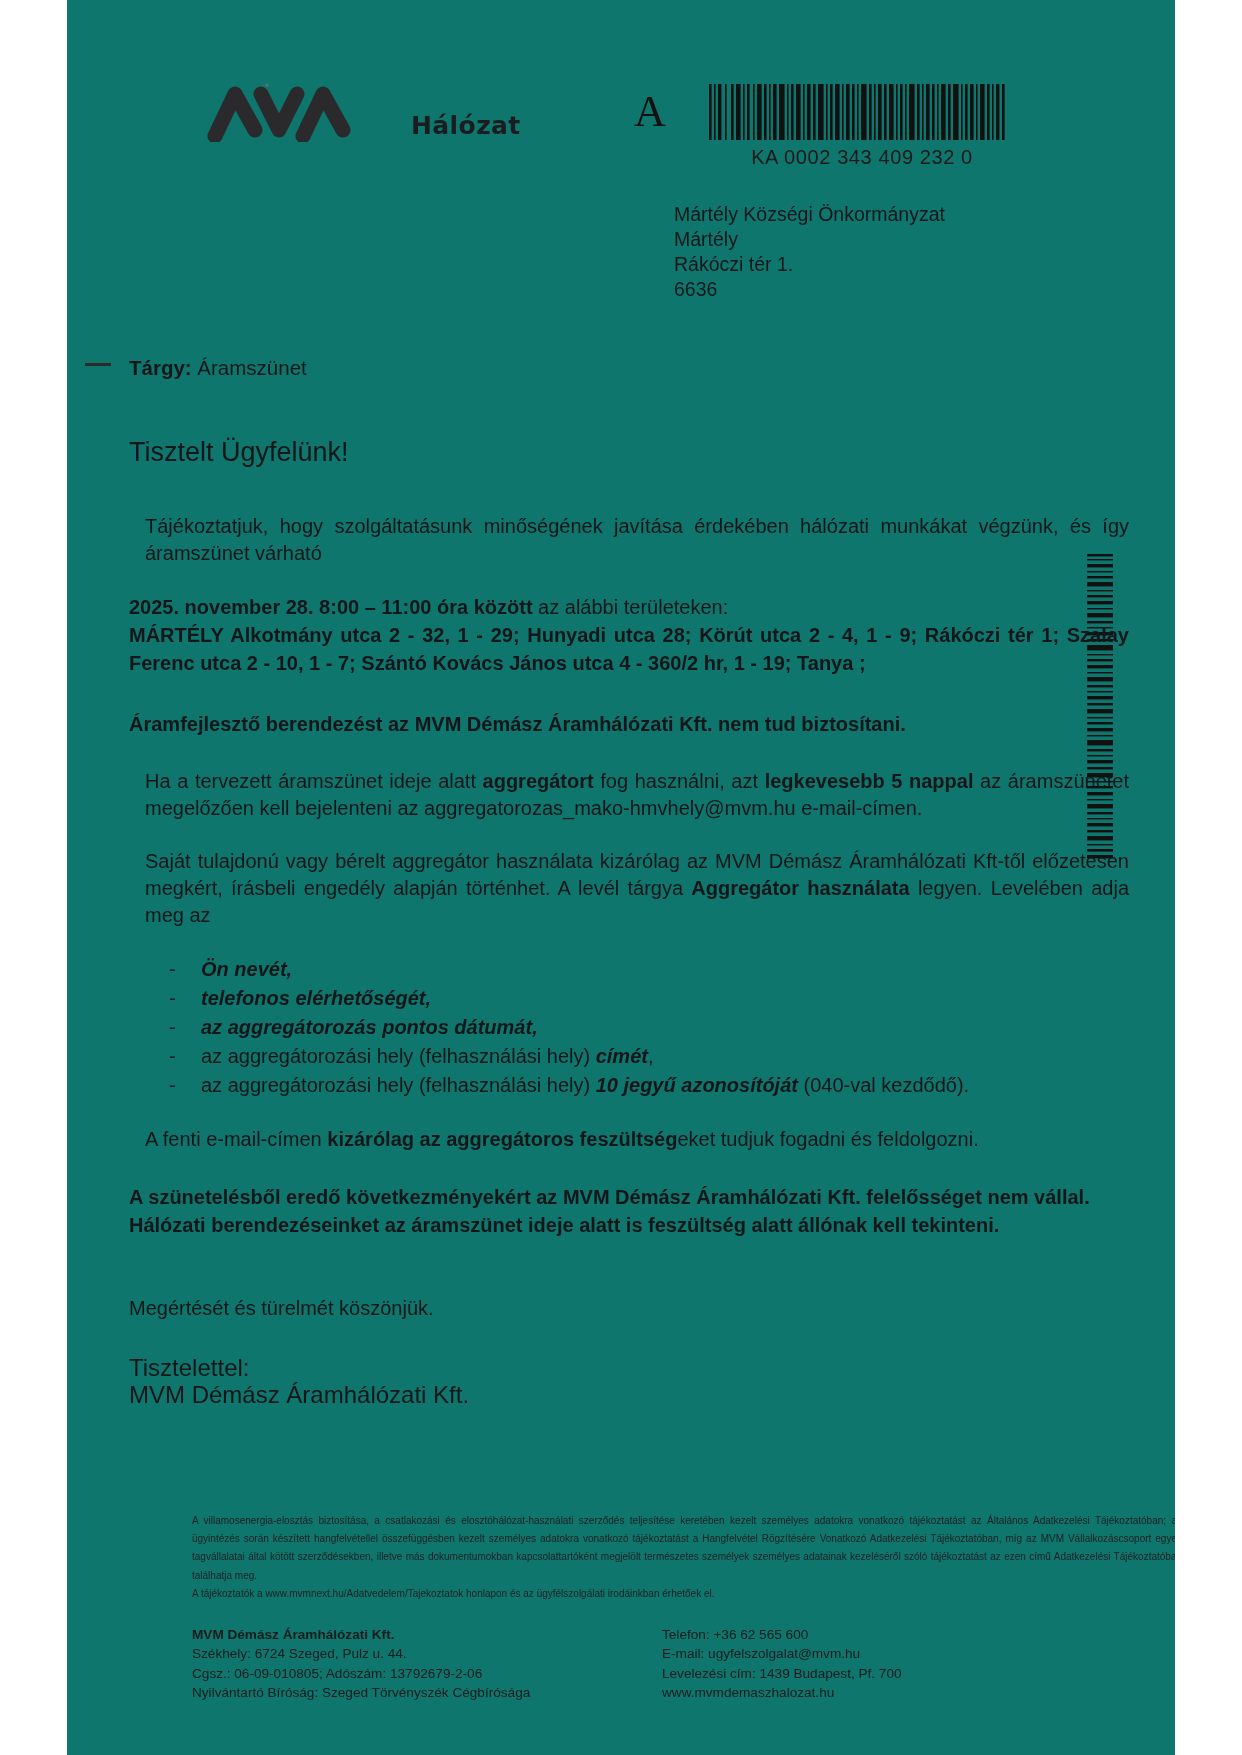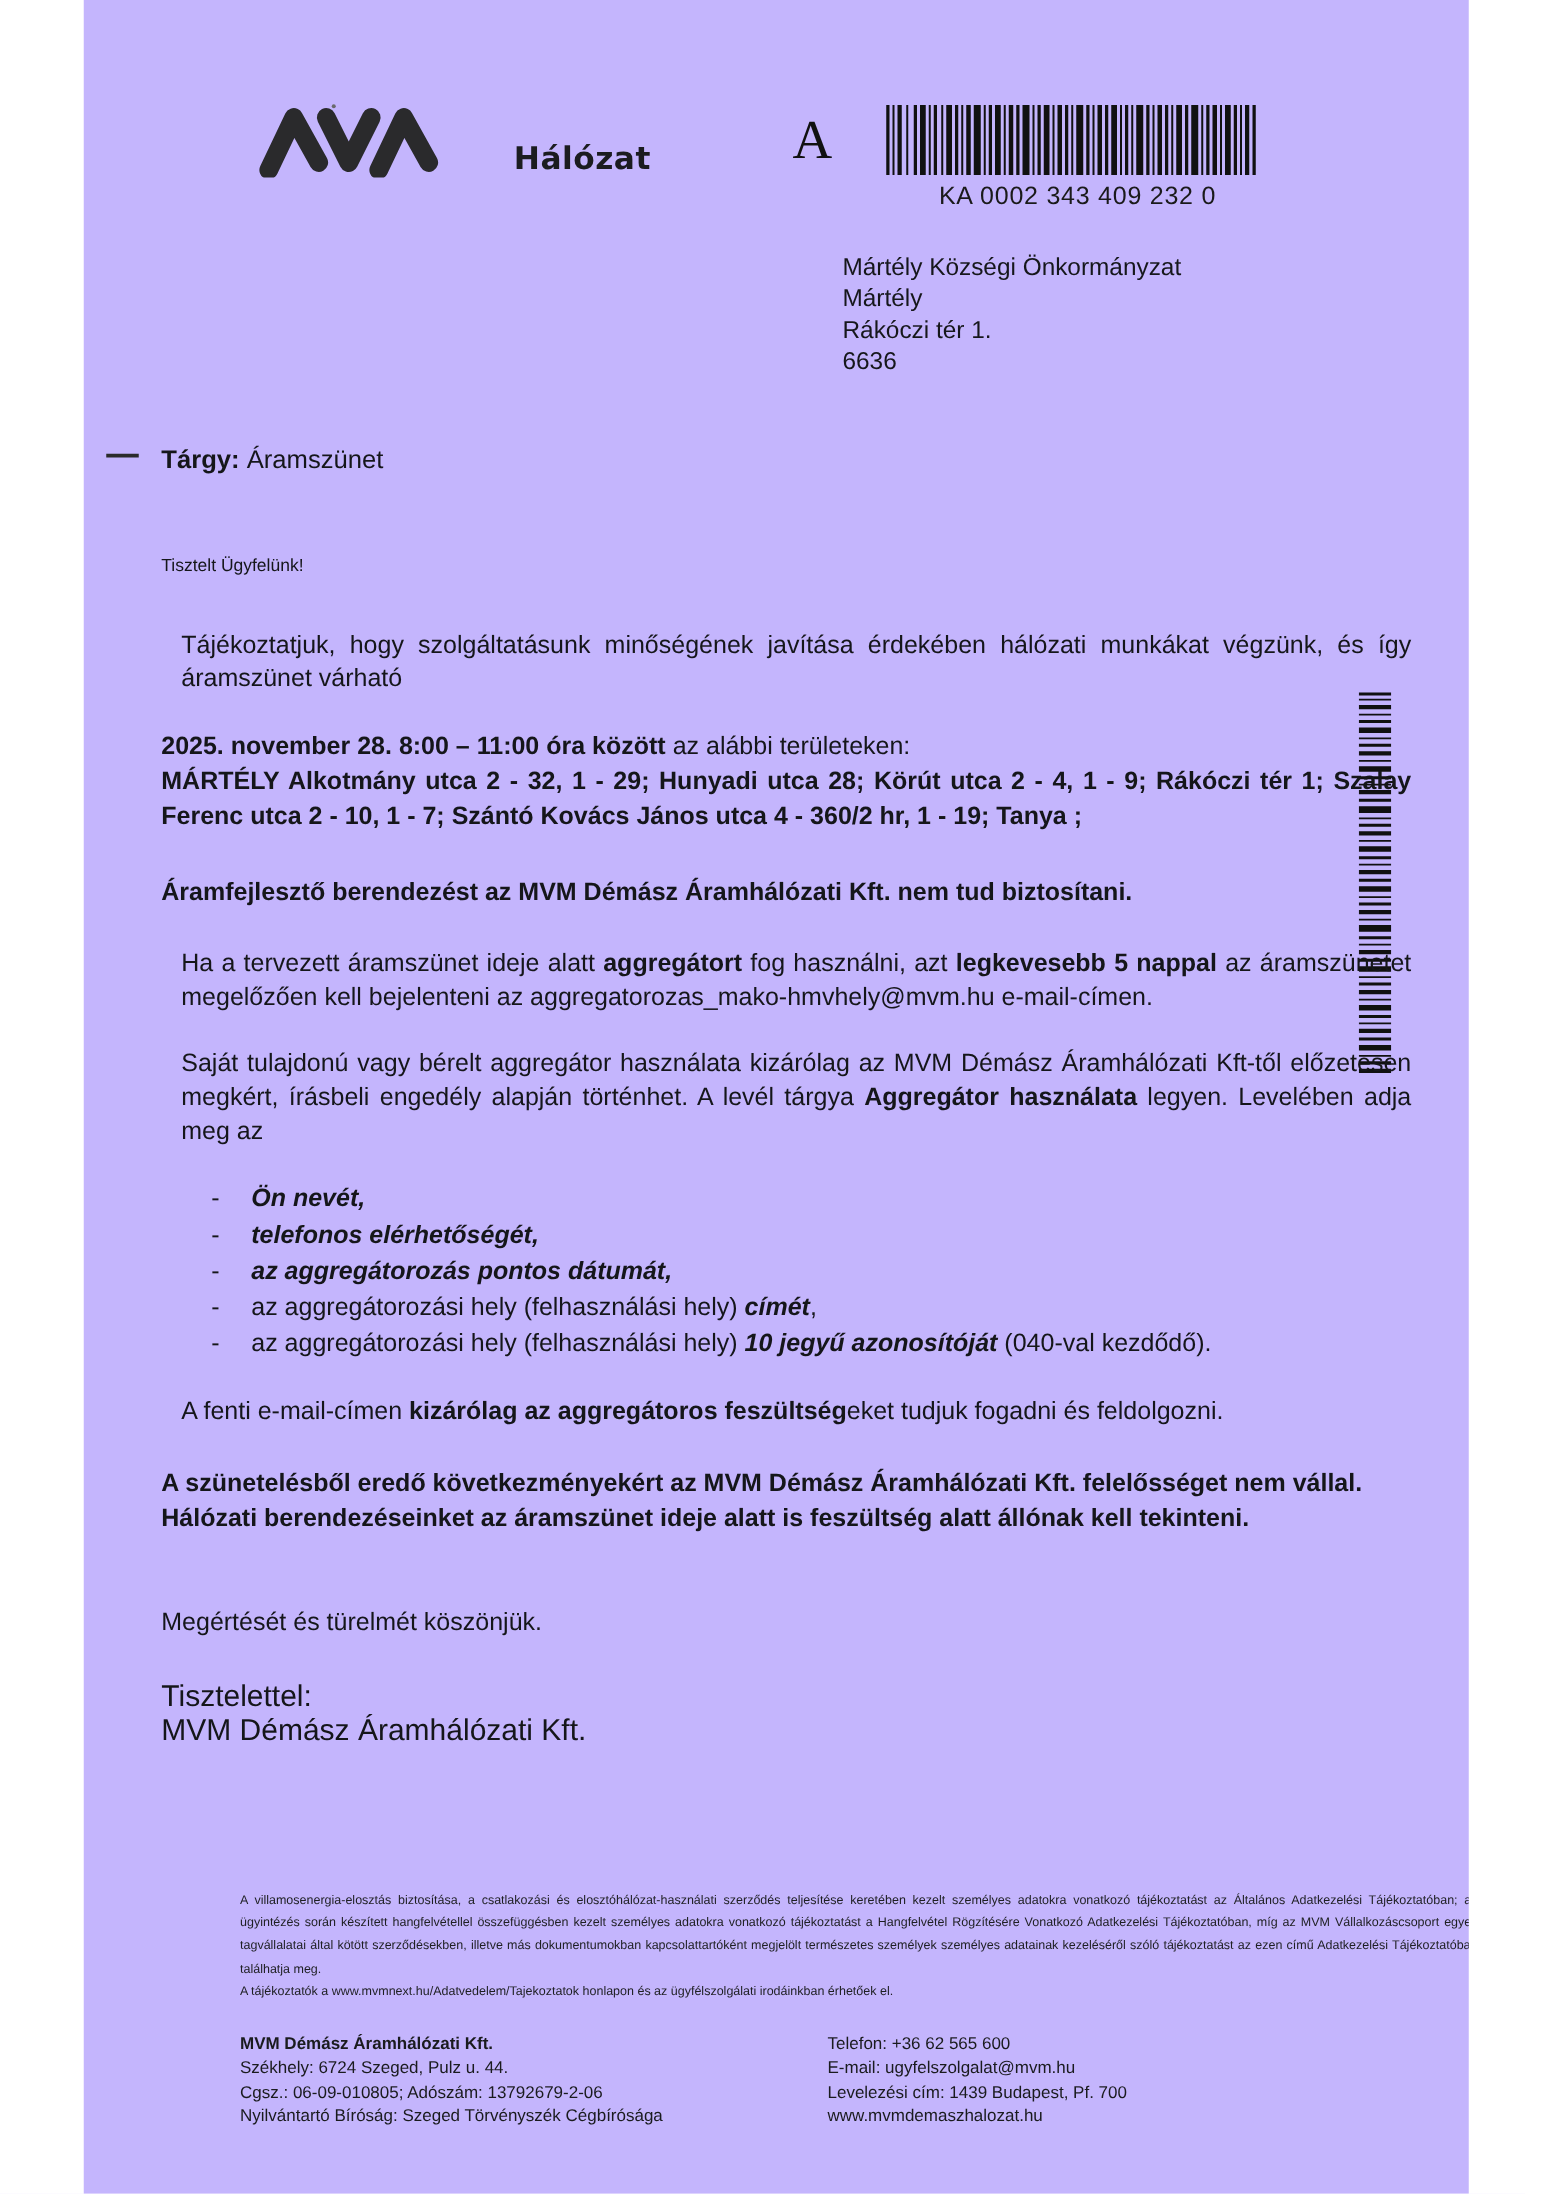--- a/index.html
+++ b/index.html
@@ -10,21 +10,21 @@
   }
   body {
     font-family: "Liberation Sans", sans-serif;
     color: #15161a;
   }
   .page {
     position: relative;
     width: 1108px;
     height: 1755px;
     margin: 0 auto;
-    background: #c4b5fd;
+    background: #0f766e;
     overflow: hidden;
   }
 
   
   .header {
     position: absolute;
     top: 62px;
     left: 0;
     width: 1242px;
     height: 130px;
@@ -108,23 +108,23 @@
   }
 
   .subject {
     font-size: 20.5px;
     line-height: 26px;
     margin-bottom: 58px;
   }
   .subject b { font-weight: bold; }
 
   .greeting {
-    font-size: 14px;
+    font-size: 27px;
     line-height: 26px;
-    margin-bottom: 38px;
+    margin-bottom: 48px;
   }
 
   p.para {
     font-size: 20px;
     line-height: 27px;
     margin: 0 0 26px 16px;
     text-align: justify;
     text-justify: inter-word;
   }
   p.para.nojust { text-align: left; }

